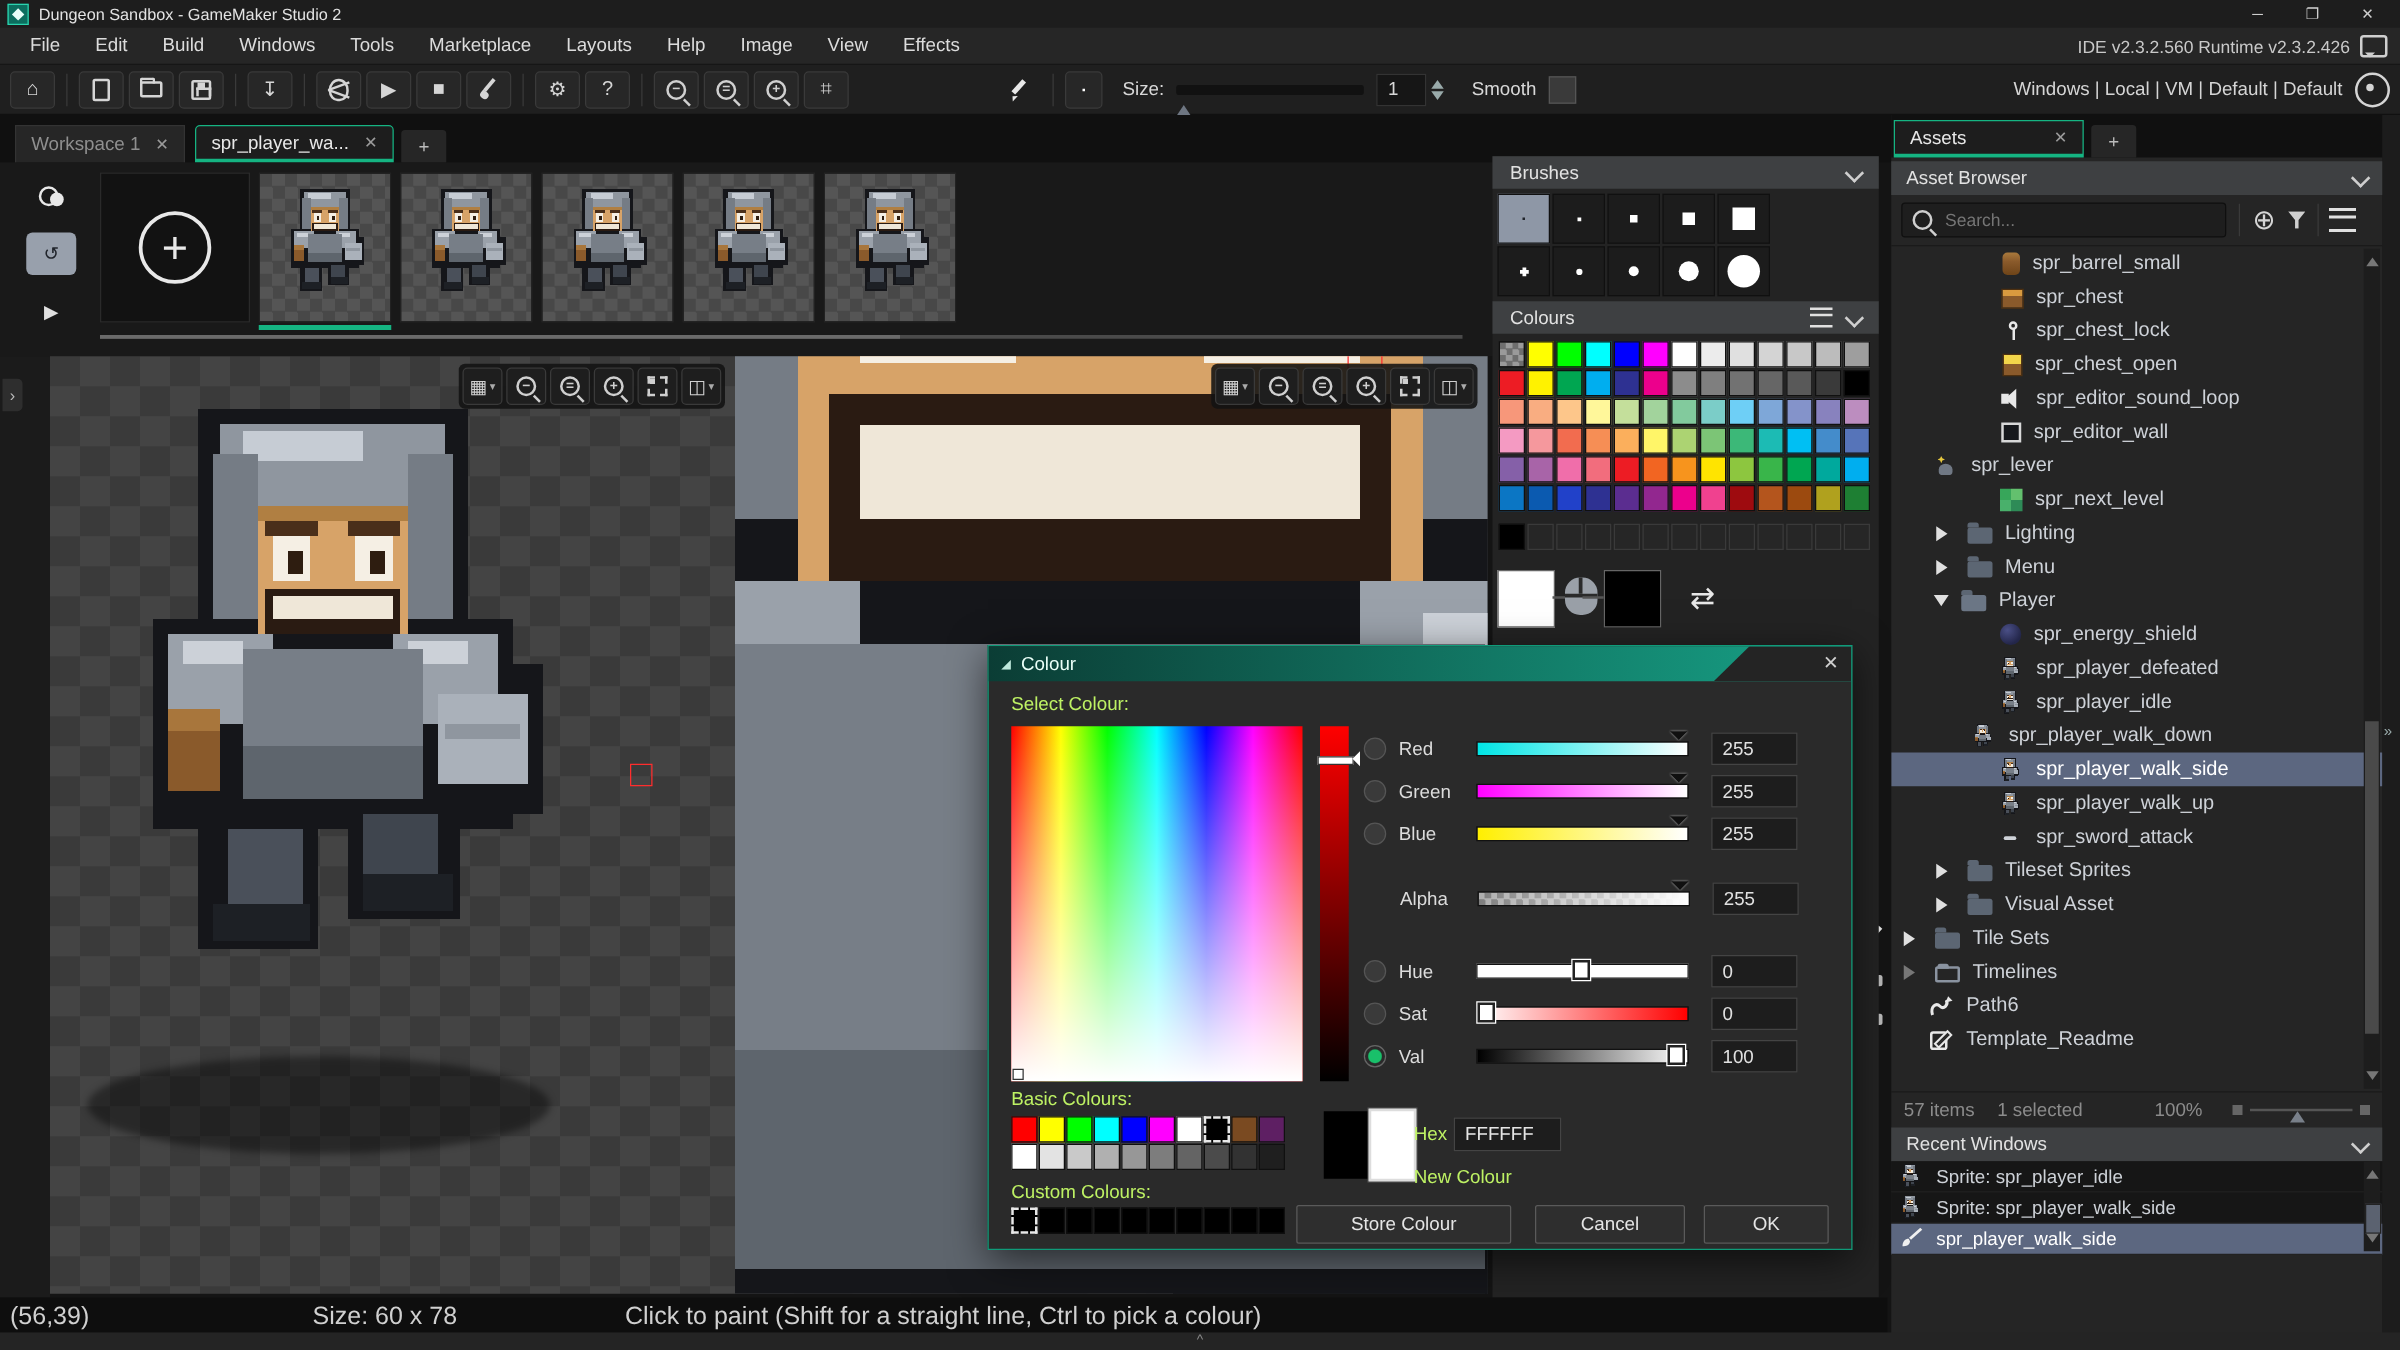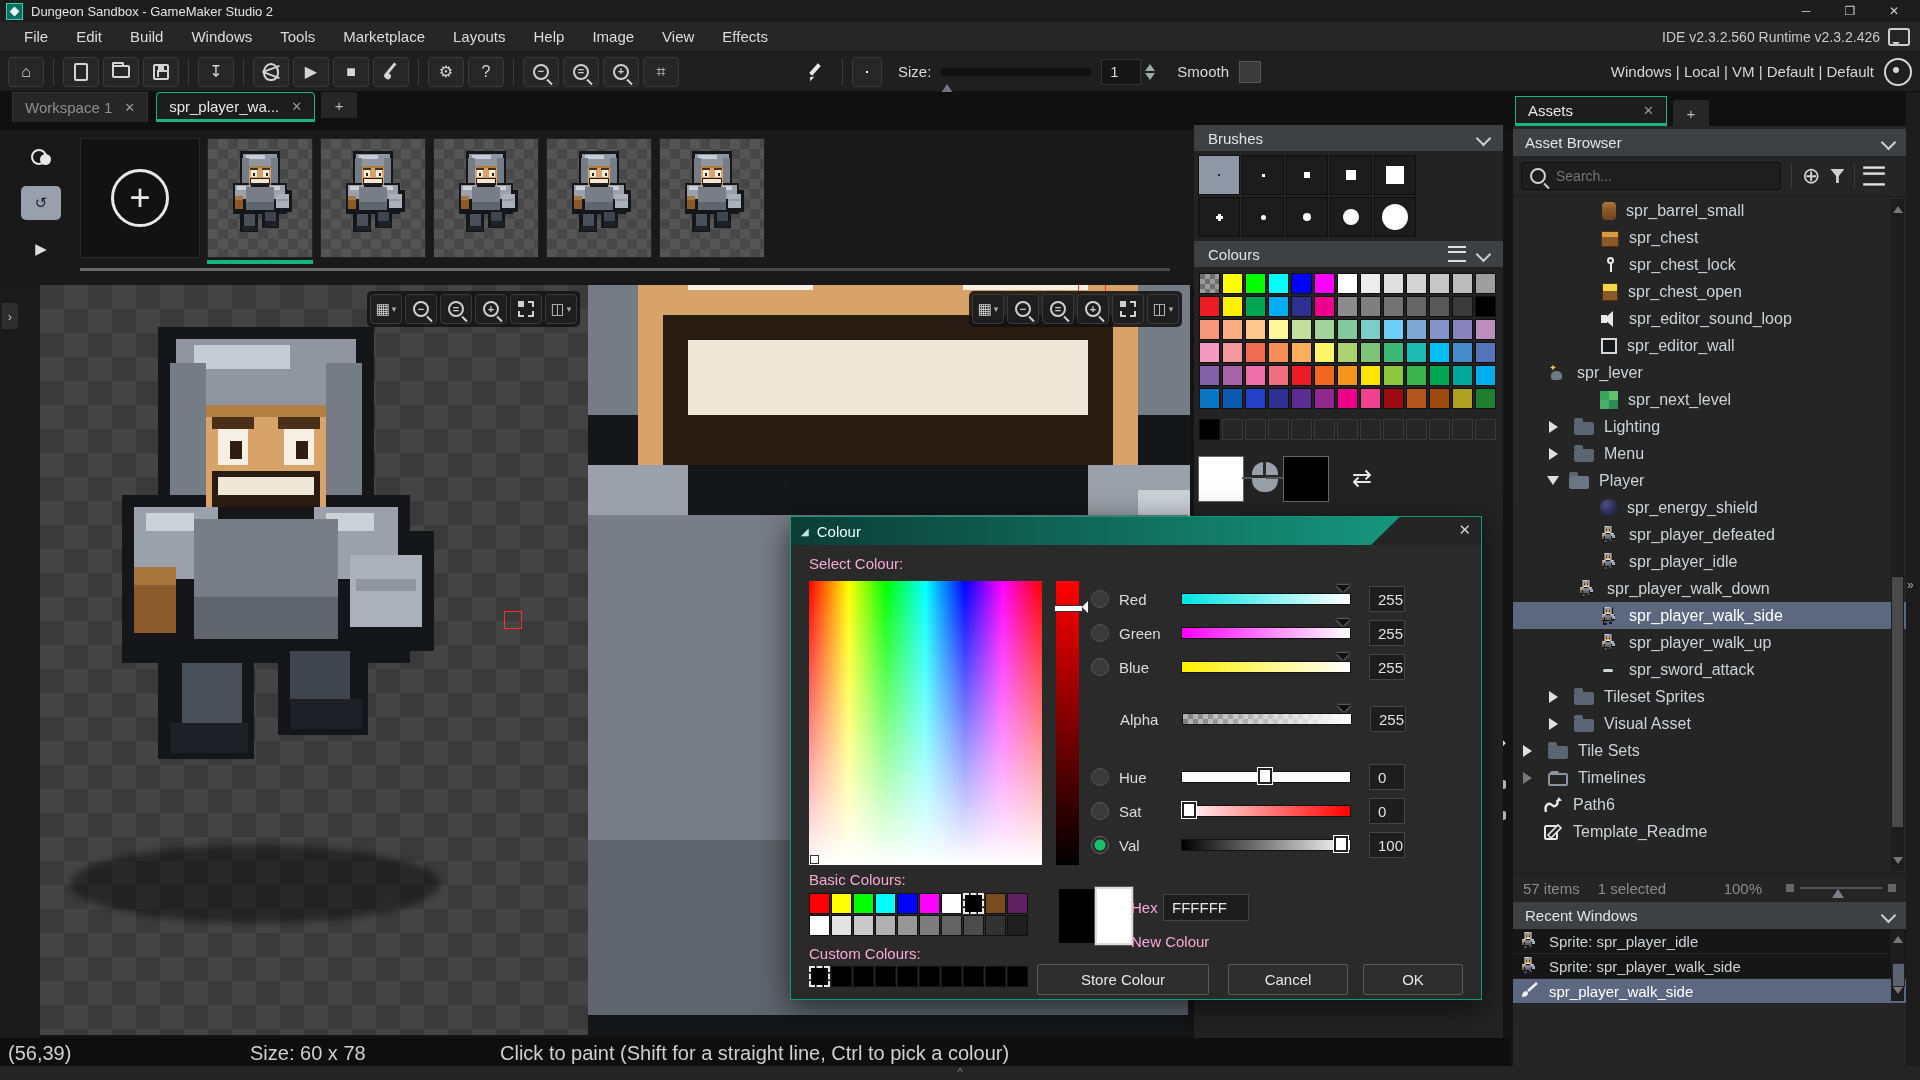--- a/index.html
+++ b/index.html
@@ -56,21 +56,21 @@
   .ic-bars{width:18px;height:12px;border-top:2px solid #e0e0e0;border-bottom:2px solid #e0e0e0;position:relative;}
   .ic-bars::after{content:"";position:absolute;left:0;top:3px;width:100%;height:2px;background:#e0e0e0;}
   .ic-lock{width:12px;height:9px;background:#b9b9b9;border-radius:2px;position:relative;margin-top:6px;}
   .ic-lock::before{content:"";position:absolute;left:2px;top:-6px;width:6px;height:6px;border:2px solid #b9b9b9;border-bottom:none;border-radius:4px 4px 0 0;box-sizing:border-box;}
   .ic-mouse{width:26px;height:30px;background:#9aa0a8;border-radius:12px;position:relative;}
   .ic-mouse::before{content:"";position:absolute;left:11px;top:0;width:3px;height:13px;background:#2a2a2a;}
   .ic-mouse::after{content:"";position:absolute;left:0;top:13px;width:26px;height:3px;background:#2a2a2a;}
   .chev{width:9px;height:9px;border-right:2px solid #cfcfcf;border-bottom:2px solid #cfcfcf;transform:rotate(45deg);display:inline-block;}
 
   
-  #tabbar{position:absolute;left:0;top:92px;width:1513px;height:38px;background:#101010;display:flex;padding-left:12px;box-sizing:border-box;}
+  #tabbar{position:absolute;left:0;top:92px;width:1513px;height:38px;background:#101010;display:flex;align-items:flex-end;padding-left:12px;box-sizing:border-box;}
   .tab{height:30px;display:flex;align-items:center;gap:12px;padding:0 12px;font-size:15px;box-sizing:border-box;}
   .tab .x{color:#9a9a9a;font-size:13px;}
   .tab-inactive{background:#262626;color:#8f8f8f;border:1px solid #333;border-bottom:none;}
   .tab-active{background:#1d1d1d;color:#e8e8e8;border:1px solid #15b482;border-bottom:3px solid #15b482;border-radius:4px 4px 0 0;}
   .tab-plus{width:36px;height:26px;background:#262626;color:#bbb;display:flex;align-items:center;justify-content:center;margin-left:6px;border-radius:3px 3px 0 0;}
 
   
   #frames{position:absolute;left:0;top:130px;width:1503px;height:155px;background:#191919;}
   #frame-tools{position:absolute;left:17px;top:10px;width:48px;display:flex;flex-direction:column;gap:12px;align-items:center;}
   .ftool{width:40px;height:34px;display:flex;align-items:center;justify-content:center;border-radius:5px;color:#e0e0e0;}
@@ -129,42 +129,42 @@
   .pickR{position:absolute;left:89px;top:8px;width:44px;height:44px;background:#000;border:1px solid #666;}
   .pick-line{position:absolute;top:29px;height:2px;background:#555;}
 
   
   #dlg{position:absolute;left:790px;top:516px;width:692px;height:484px;background:#2a2a2a;border:1px solid #0f9b79;box-shadow:0 8px 30px rgba(0,0,0,.6);box-sizing:border-box;}
   #dlg-head{position:absolute;left:0;top:0;width:100%;height:28px;background:linear-gradient(90deg,#0b3d35,#17a287);display:flex;align-items:center;padding:0 10px;gap:8px;box-sizing:border-box;overflow:hidden;}
   #dlg-head .cut{position:absolute;right:0;top:0;width:110px;height:28px;background:#242424;clip-path:polygon(26% 0,100% 0,100% 100%,0 100%);}
   #dlg-head .ttl{color:#eafff8;font-size:15px;}
   #dlg-head .tri{color:#bfe9dd;font-size:10px;}
   #dlg-close{position:absolute;right:10px;top:4px;color:#cfcfcf;font-size:15px;z-index:2;}
-  .dlg-label{position:absolute;color:#f9a8d4;font-size:15px;}
+  .dlg-label{position:absolute;color:#bef264;font-size:15px;}
   #sv-box{position:absolute;left:18px;top:64px;width:233px;height:284px;background:linear-gradient(to top,#fff,rgba(255,255,255,0)),linear-gradient(to right,#f00 0%,#ff0 17%,#0f0 33%,#0ff 50%,#00f 67%,#f0f 83%,#f00 100%);}
   #sv-marker{position:absolute;left:1px;bottom:1px;width:7px;height:7px;border:1px solid #333;background:#fff;}
   #val-bar{position:absolute;left:265px;top:64px;width:23px;height:284px;background:linear-gradient(#ff0000,#000);}
   #val-marker{position:absolute;left:-2px;top:24px;width:27px;height:5px;background:#fff;border:1px solid #333;}
   #val-arrow{position:absolute;right:-9px;top:20px;border:6px solid transparent;border-right-color:#fff;}
   .crow{position:absolute;left:300px;display:flex;align-items:center;height:24px;}
   .radio{width:18px;height:18px;border-radius:50%;background:#3a3a3a;border:1px solid #555;box-sizing:border-box;margin-right:10px;}
   .radio.on{background:radial-gradient(circle at 50% 50%, #19c06a 0 5px, #2a2a2a 6px);border:1px solid #666;}
   .radio-space{width:29px;}
   .clabel{width:62px;font-size:15px;color:#dcdcdc;}
   .track{position:relative;width:168px;height:10px;border:1px solid #111;}
   .g-red{background:linear-gradient(90deg,#00e5e5,#fff);}
   .g-green{background:linear-gradient(90deg,#ff00ff,#fff);}
   .g-blue{background:linear-gradient(90deg,#ffef00,#fff);}
   .g-alpha{background:linear-gradient(90deg,rgba(255,255,255,.05),#fff),conic-gradient(#777 90deg,#aaa 90deg 180deg,#777 180deg 270deg,#aaa 270deg);background-size:100% 100%,10px 10px;}
   .g-hue{background:#fff;}
   .g-sat{background:linear-gradient(90deg,#fff,#f00);}
   .g-val{background:linear-gradient(90deg,#000,#fff);}
   .tri-marker{position:absolute;top:-9px;border:7px solid transparent;border-top-color:#101010;filter:drop-shadow(0 0 1px #bbb);}
   .sq-marker{position:absolute;top:-4px;width:14px;height:16px;background:#fff;border:2px solid #222;box-shadow:0 0 0 1px #fff;box-sizing:border-box;}
-  .vbox{width:36px;height:26px;background:#1d1d1d;border:1px solid #444;color:#e0e0e0;display:flex;align-items:center;padding-left:8px;font-size:15px;margin-left:18px;box-sizing:border-box;}
+  .vbox{width:69px;height:26px;background:#1d1d1d;border:1px solid #444;color:#e0e0e0;display:flex;align-items:center;padding-left:8px;font-size:15px;margin-left:18px;box-sizing:border-box;}
   #basic-grid{position:absolute;left:18px;top:376px;display:grid;grid-template-columns:repeat(10,21px);grid-auto-rows:21px;gap:1px;}
   #oldnew{position:absolute;left:268px;top:370px;width:78px;height:58px;}
   #oldnew .old{position:absolute;left:0;top:2px;width:36px;height:54px;background:#000;}
   #oldnew .new{position:absolute;left:36px;top:0px;width:38px;height:58px;background:#fff;border:2px solid #ddd;box-shadow:0 0 0 1px #555;box-sizing:border-box;}
   #custom-grid{position:absolute;left:18px;top:449px;display:grid;grid-template-columns:repeat(10,21px);grid-auto-rows:21px;gap:1px;}
   .dbtn{position:absolute;height:31px;background:#2e2e2e;border:1px solid #5a5a5a;border-radius:2px;color:#e5e5e5;display:flex;align-items:center;justify-content:center;font-size:15px;box-sizing:border-box;}
   #hex-input{position:absolute;left:372px;top:377px;width:86px;height:27px;background:#1d1d1d;border:1px solid #444;color:#e5e5e5;font-size:15px;display:flex;align-items:center;padding-left:8px;box-sizing:border-box;}
 
   
   #assets{position:absolute;left:1513px;top:92px;width:393px;height:988px;background:#252525;}

